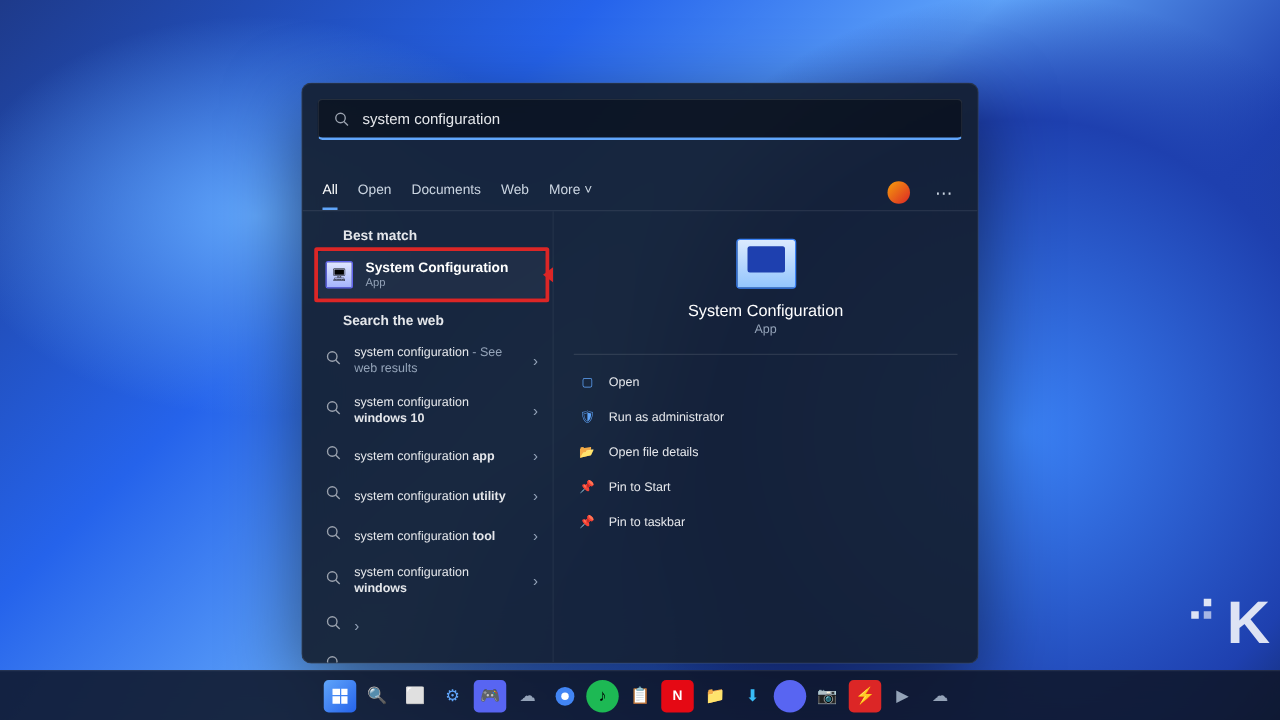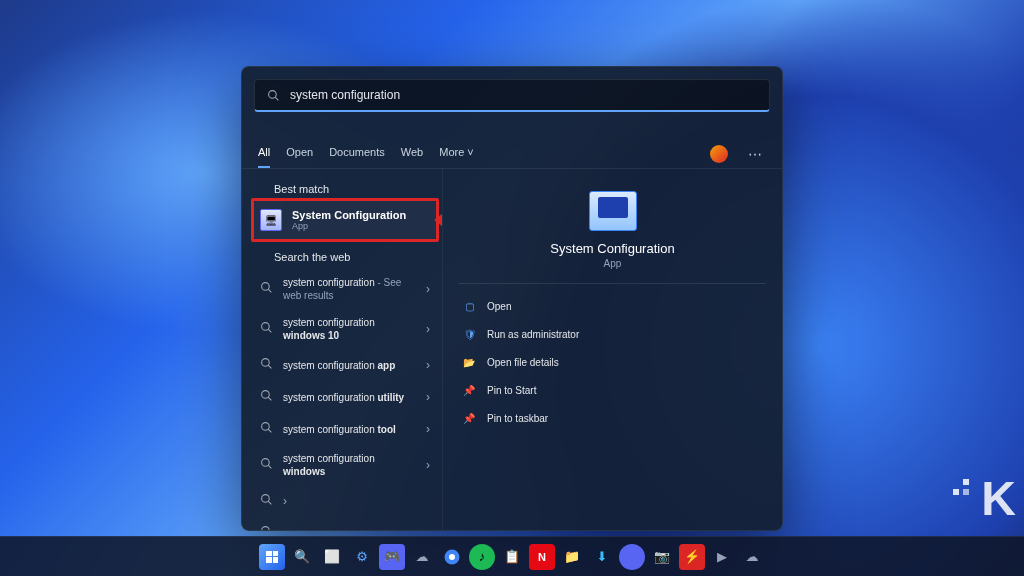--- a/index.html
+++ b/index.html
@@ -118,21 +118,21 @@
       flex: 1;
       padding: 14px 16px;
       border-left: 1px solid rgba(255,255,255,0.05);
       display: flex;
       flex-direction: column;
     }
 
     .section-label {
       color: #e5e7eb;
       font-size: 11px;
-      font-weight: 400;
+      font-weight: 700;
       margin: 4px 4px 6px;
       padding-left: 16px;
     }
 
     .best-match-item {
       display: flex;
       align-items: center;
       gap: 10px;
       padding: 8px 6px;
       border-radius: 4px;

